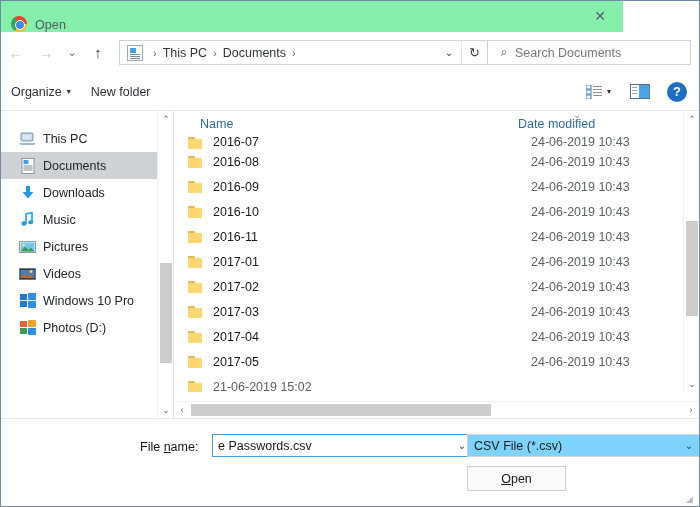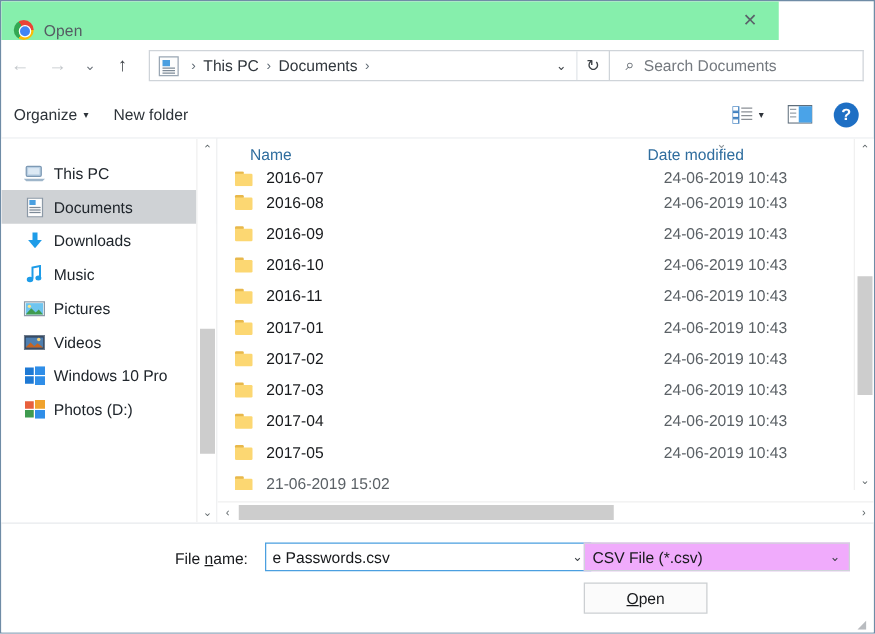--- a/index.html
+++ b/index.html
@@ -289,22 +289,22 @@
     border: 1px solid #4a9fe0; background: #ffffff;
     display: flex; align-items: center;
     font-size: 12.5px; color: #17191c;
   }
   .fn-input .val { padding-left: 5px; flex: 1; white-space: nowrap; overflow: hidden; }
   .fn-input .dd {
     width: 20px; text-align: center; color: #3d4247; font-size: 10px;
   }
   .ft-select {
     position: absolute; left: 466px; top: 433px;
-    width: 213px; height: 23px;
-    border: 1px solid #cfd4d9; background: #f0abfc;
+    width: 234px; height: 23px;
+    border: 1px solid #cfd4d9; background: #7dd3fc;
     display: flex; align-items: center;
     font-size: 12.5px; color: #17191c;
   }
   .ft-select .val { padding-left: 6px; flex: 1; }
   .ft-select .dd { width: 22px; text-align: center; color: #3d4247; font-size: 10px; }
   .btn {
     position: absolute; top: 465px;
     height: 25px; width: 99px;
     border: 1px solid #cccfd2; background: #fbfbfb;
     display: flex; align-items: center; justify-content: center;

